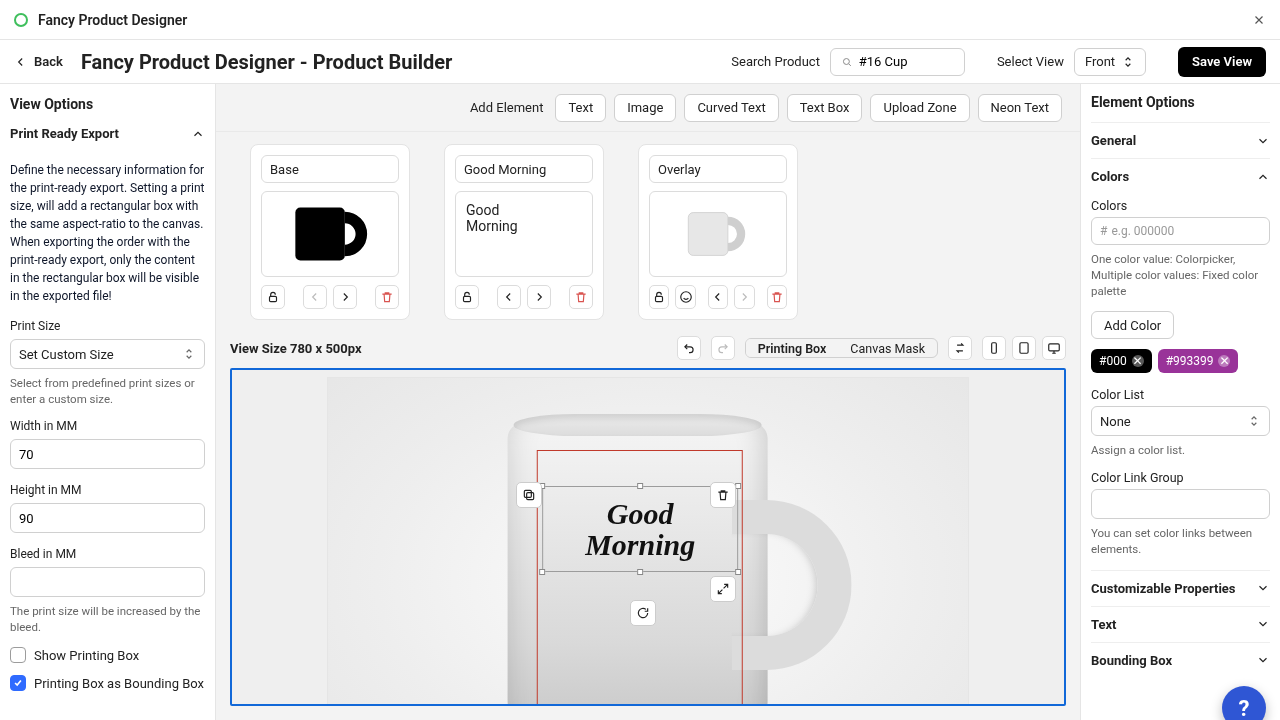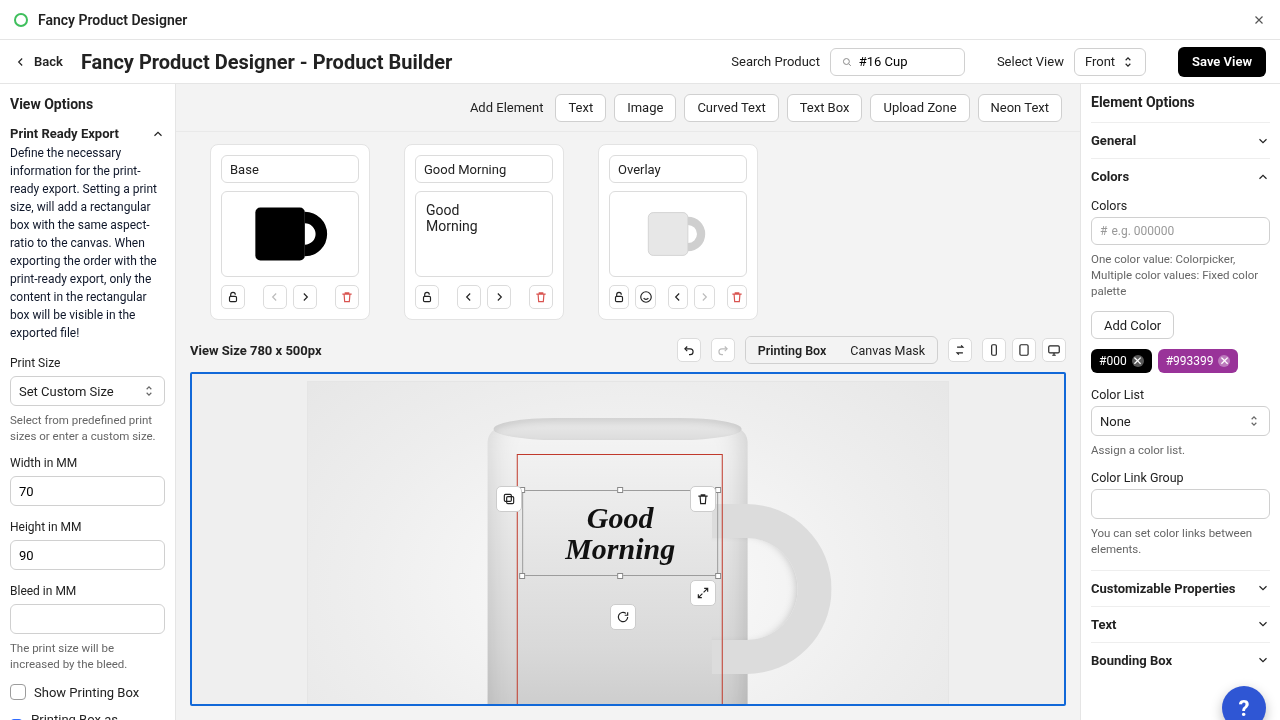--- a/index.html
+++ b/index.html
@@ -40,29 +40,29 @@
     background: #fff; cursor: pointer;
   }
   .save-btn {
     background: #000; color: #fff; border-radius: 6px;
     height: 30px; padding: 0 14px; font-weight: 600; display:flex; align-items:center;
     cursor: pointer; margin-left: 14px;
   }
 
   
   .body { display: flex; height: calc(100% - 84px); }
-  .col-left   { width: 176px; background: #fff; border-right: 1px solid #e5e5e5; overflow-y: auto; padding: 12px 10px 30px; }
+  .col-left   { width: 216px; background: #fff; border-right: 1px solid #e5e5e5; overflow-y: auto; padding: 12px 10px 30px; }
   .col-center { flex: 1; display: flex; flex-direction: column; overflow: hidden; }
   .col-right  { width: 200px; background: #fff; border-left: 1px solid #e5e5e5; overflow-y: auto; padding: 10px 10px 30px; }
 
   
   .left-h1 { font-size: 14px; font-weight: 700; margin-bottom: 14px; }
   .left-section-head {
     display: flex; align-items: center; justify-content: space-between;
-    font-weight: 700; margin-bottom: 3px;
+    font-weight: 700; margin-bottom: 20px;
   }
   .left-desc { font-size: 12px; line-height: 1.5; color: #0f172a; margin-bottom: 14px; }
   .field-label { font-size: 12px; margin-bottom: 6px; }
   .field-help  { font-size: 11.5px; color: #666; line-height: 1.4; margin-bottom: 12px; }
   .input, .select {
     width: 100%; height: 30px; border: 1px solid #d0d0d0; border-radius: 6px;
     padding: 0 8px; font-size: 13px; background: #fff; margin-bottom: 6px;
     display:flex; align-items:center; justify-content:space-between;
   }
   .input input { border:none; outline:none; width:100%; font-size:13px; }
@@ -108,21 +108,21 @@
   .icon-btn.ghost { color:#bbb; }
   .icon-btn.danger svg { color:#d9534f; }
   .spacer { flex:1; }
 
   .canvas-head {
     display:flex; align-items:center; padding: 4px 14px 8px; gap:10px;
   }
   .view-size { font-weight:700; font-size:13px; flex:1; }
   .toggle-pair {
     border:1px solid #d0d0d0; border-radius:6px; overflow:hidden;
-    display:flex; height:28px;
+    display:flex; height:20px;
   }
   .toggle-pair > div { padding:0 12px; display:flex; align-items:center; font-size:12.5px; cursor:pointer; }
   .toggle-pair > div.on { background:#f3f3f3; font-weight:600; }
   .device-btns { display:flex; gap:6px; }
 
   .canvas-wrap {
     flex:1; margin: 0 14px 14px; border:2px solid #1168d8; border-radius:2px;
     background:#efefef; position:relative; overflow:hidden;
   }
   .canvas-inner {

